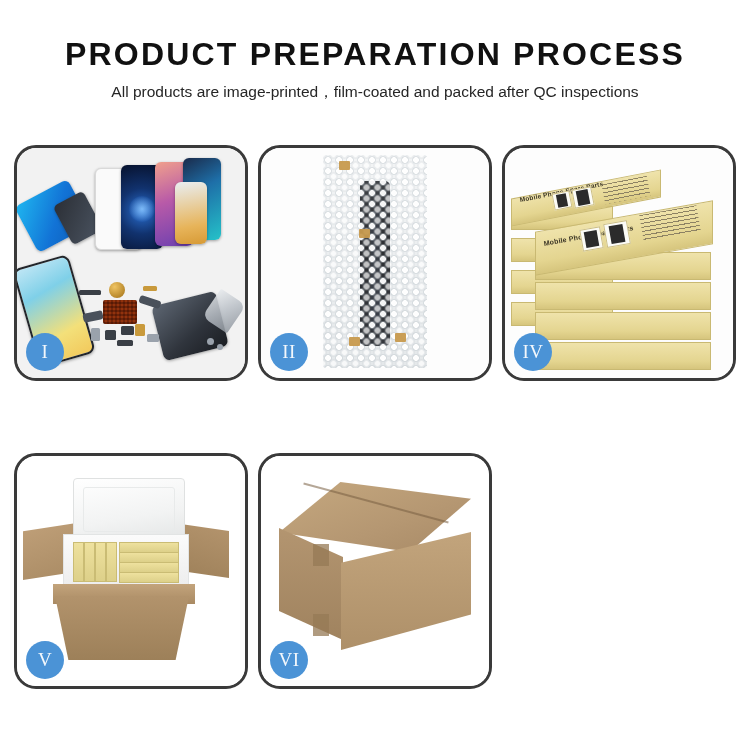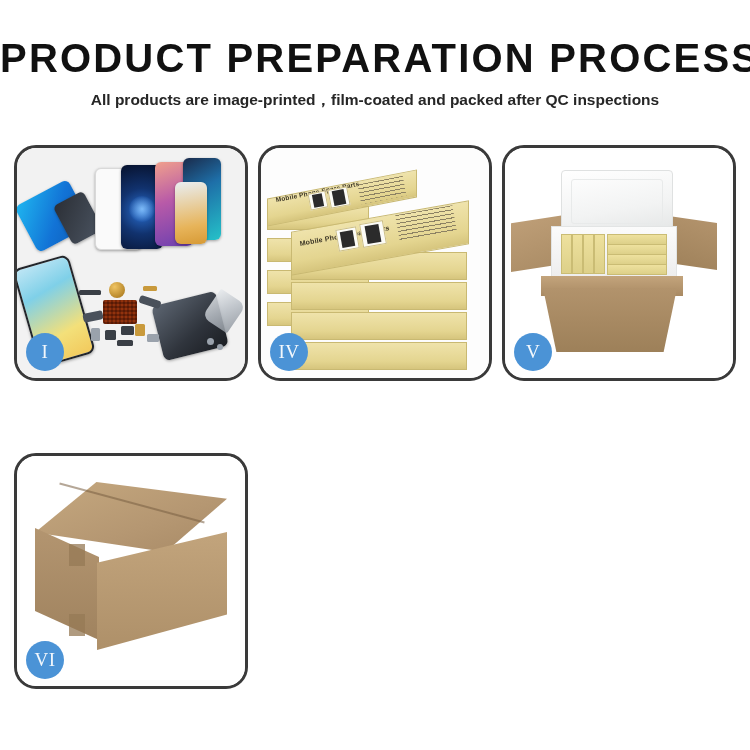--- a/index.html
+++ b/index.html
@@ -24,32 +24,32 @@
 
   
   .header {
     position: absolute;
     top: 0; left: 0; right: 0;
     text-align: center;
     padding-top: 38px;
   }
   .title {
     font-family: "Liberation Sans", sans-serif;
-    font-size: 40px;
+    font-size: 32px;
     font-weight: 700;
     letter-spacing: 2.2px;
     color: #111111;
     line-height: 1;
     margin: 0;
     white-space: nowrap;
   }
   .subtitle {
     font-family: "Liberation Sans", sans-serif;
     font-size: 15.5px;
-    font-weight: 700;
+    font-weight: 400;
     color: #262626;
     margin: 14px 0 0 0;
     line-height: 1;
     white-space: nowrap;
   }
 
   
   .grid {
     position: absolute;
     left: 14px;
@@ -382,20 +382,36 @@
         <div class="chip gold" style="left:118px;top:176px;width:10px;height:12px;"></div>
         <div class="chip silver" style="left:130px;top:186px;width:12px;height:8px;"></div>
         <div class="chip" style="left:100px;top:192px;width:16px;height:6px;"></div>
         <div class="chip silver" style="left:190px;top:190px;width:7px;height:7px;border-radius:50%;"></div>
         <div class="chip silver" style="left:200px;top:196px;width:6px;height:6px;border-radius:50%;"></div>
         <div class="tweez"></div>
       </div>
       <div class="badge">I</div>
     </div>
 
+    <div class="panel">
+      <div class="panel-stage">
+        <div class="p2-bg"></div>
+        <div class="bubblebag">
+          <div class="inner-part"></div>
+          <div class="inner-flex"></div>
+          <div class="bubbles"></div>
+          <div class="bubbles offset"></div>
+          <div class="tape" style="left:16px;top:6px;"></div>
+          <div class="tape" style="left:36px;top:74px;"></div>
+          <div class="tape" style="left:26px;top:182px;"></div>
+          <div class="tape" style="left:72px;top:178px;"></div>
+        </div>
+      </div>
+      <div class="badge">II</div>
+    </div>
 
 
     <div class="panel">
       <div class="panel-stage">
         <div class="p4-bg"></div>
 
         <div class="stackbox" style="left:6px;top:58px;width:100px;height:22px;"></div>
         <div class="stackbox" style="left:6px;top:90px;width:100px;height:22px;"></div>
         <div class="stackbox" style="left:6px;top:122px;width:100px;height:22px;"></div>
         <div class="stackbox" style="left:6px;top:154px;width:100px;height:22px;"></div>

